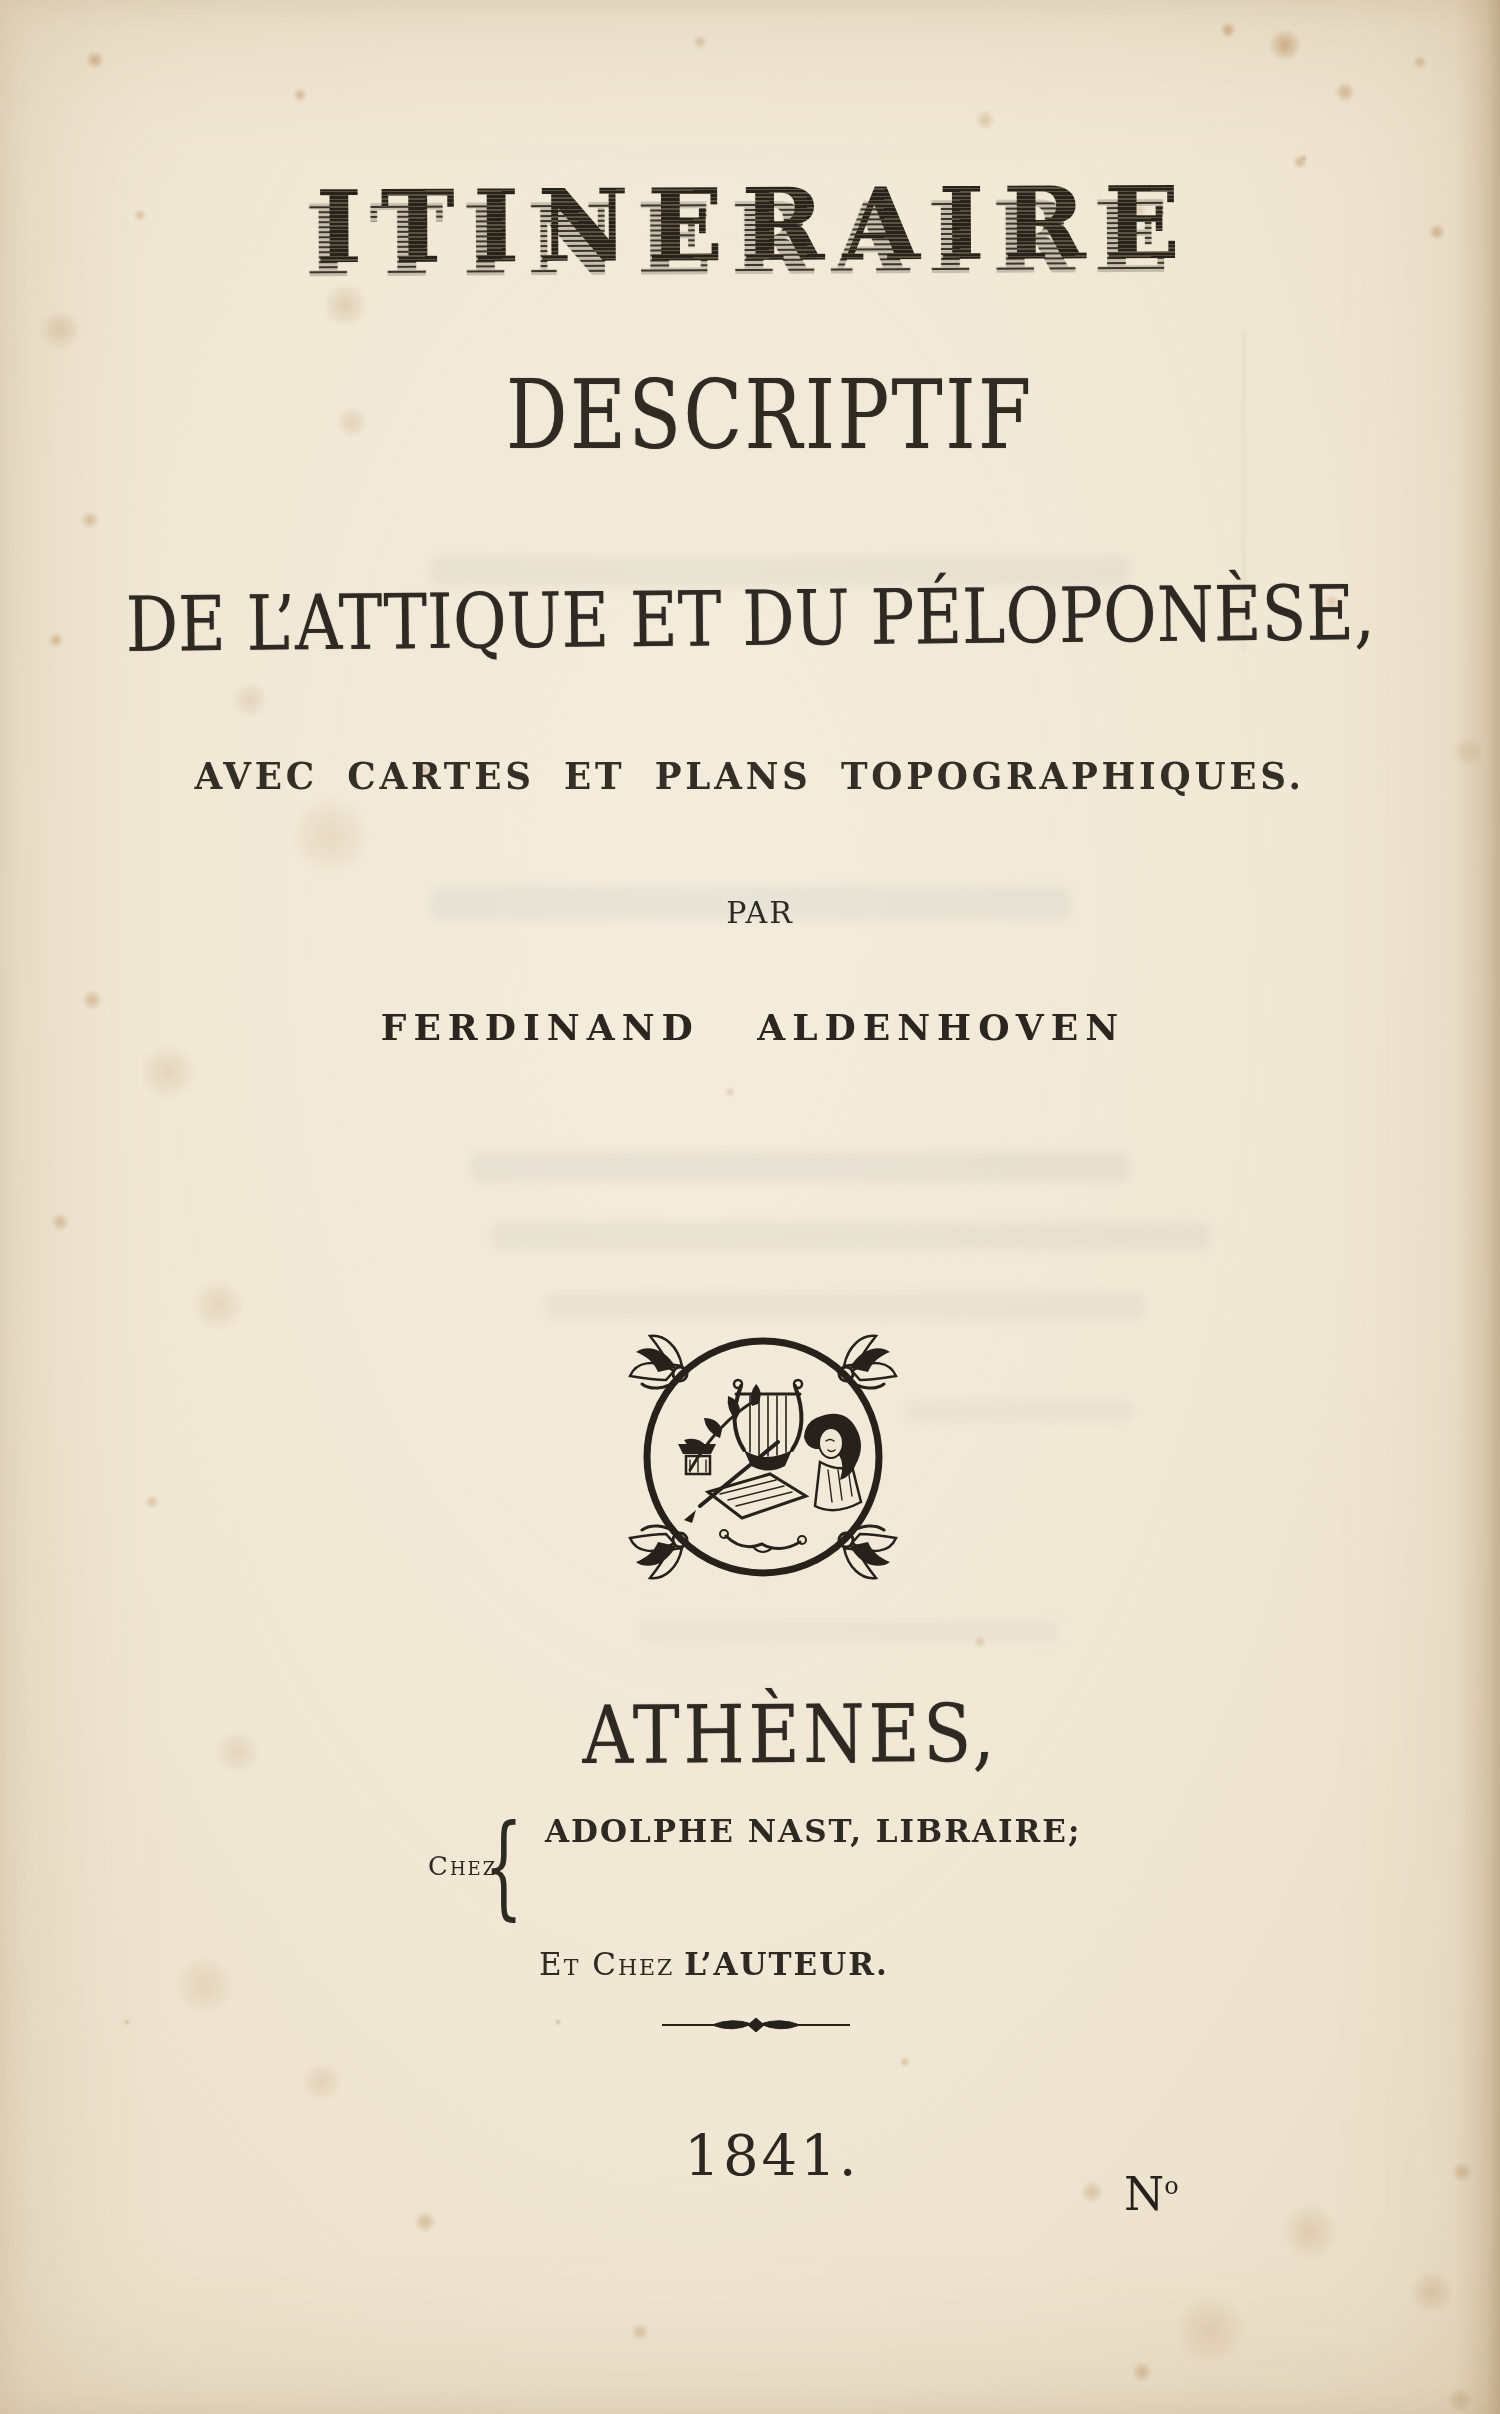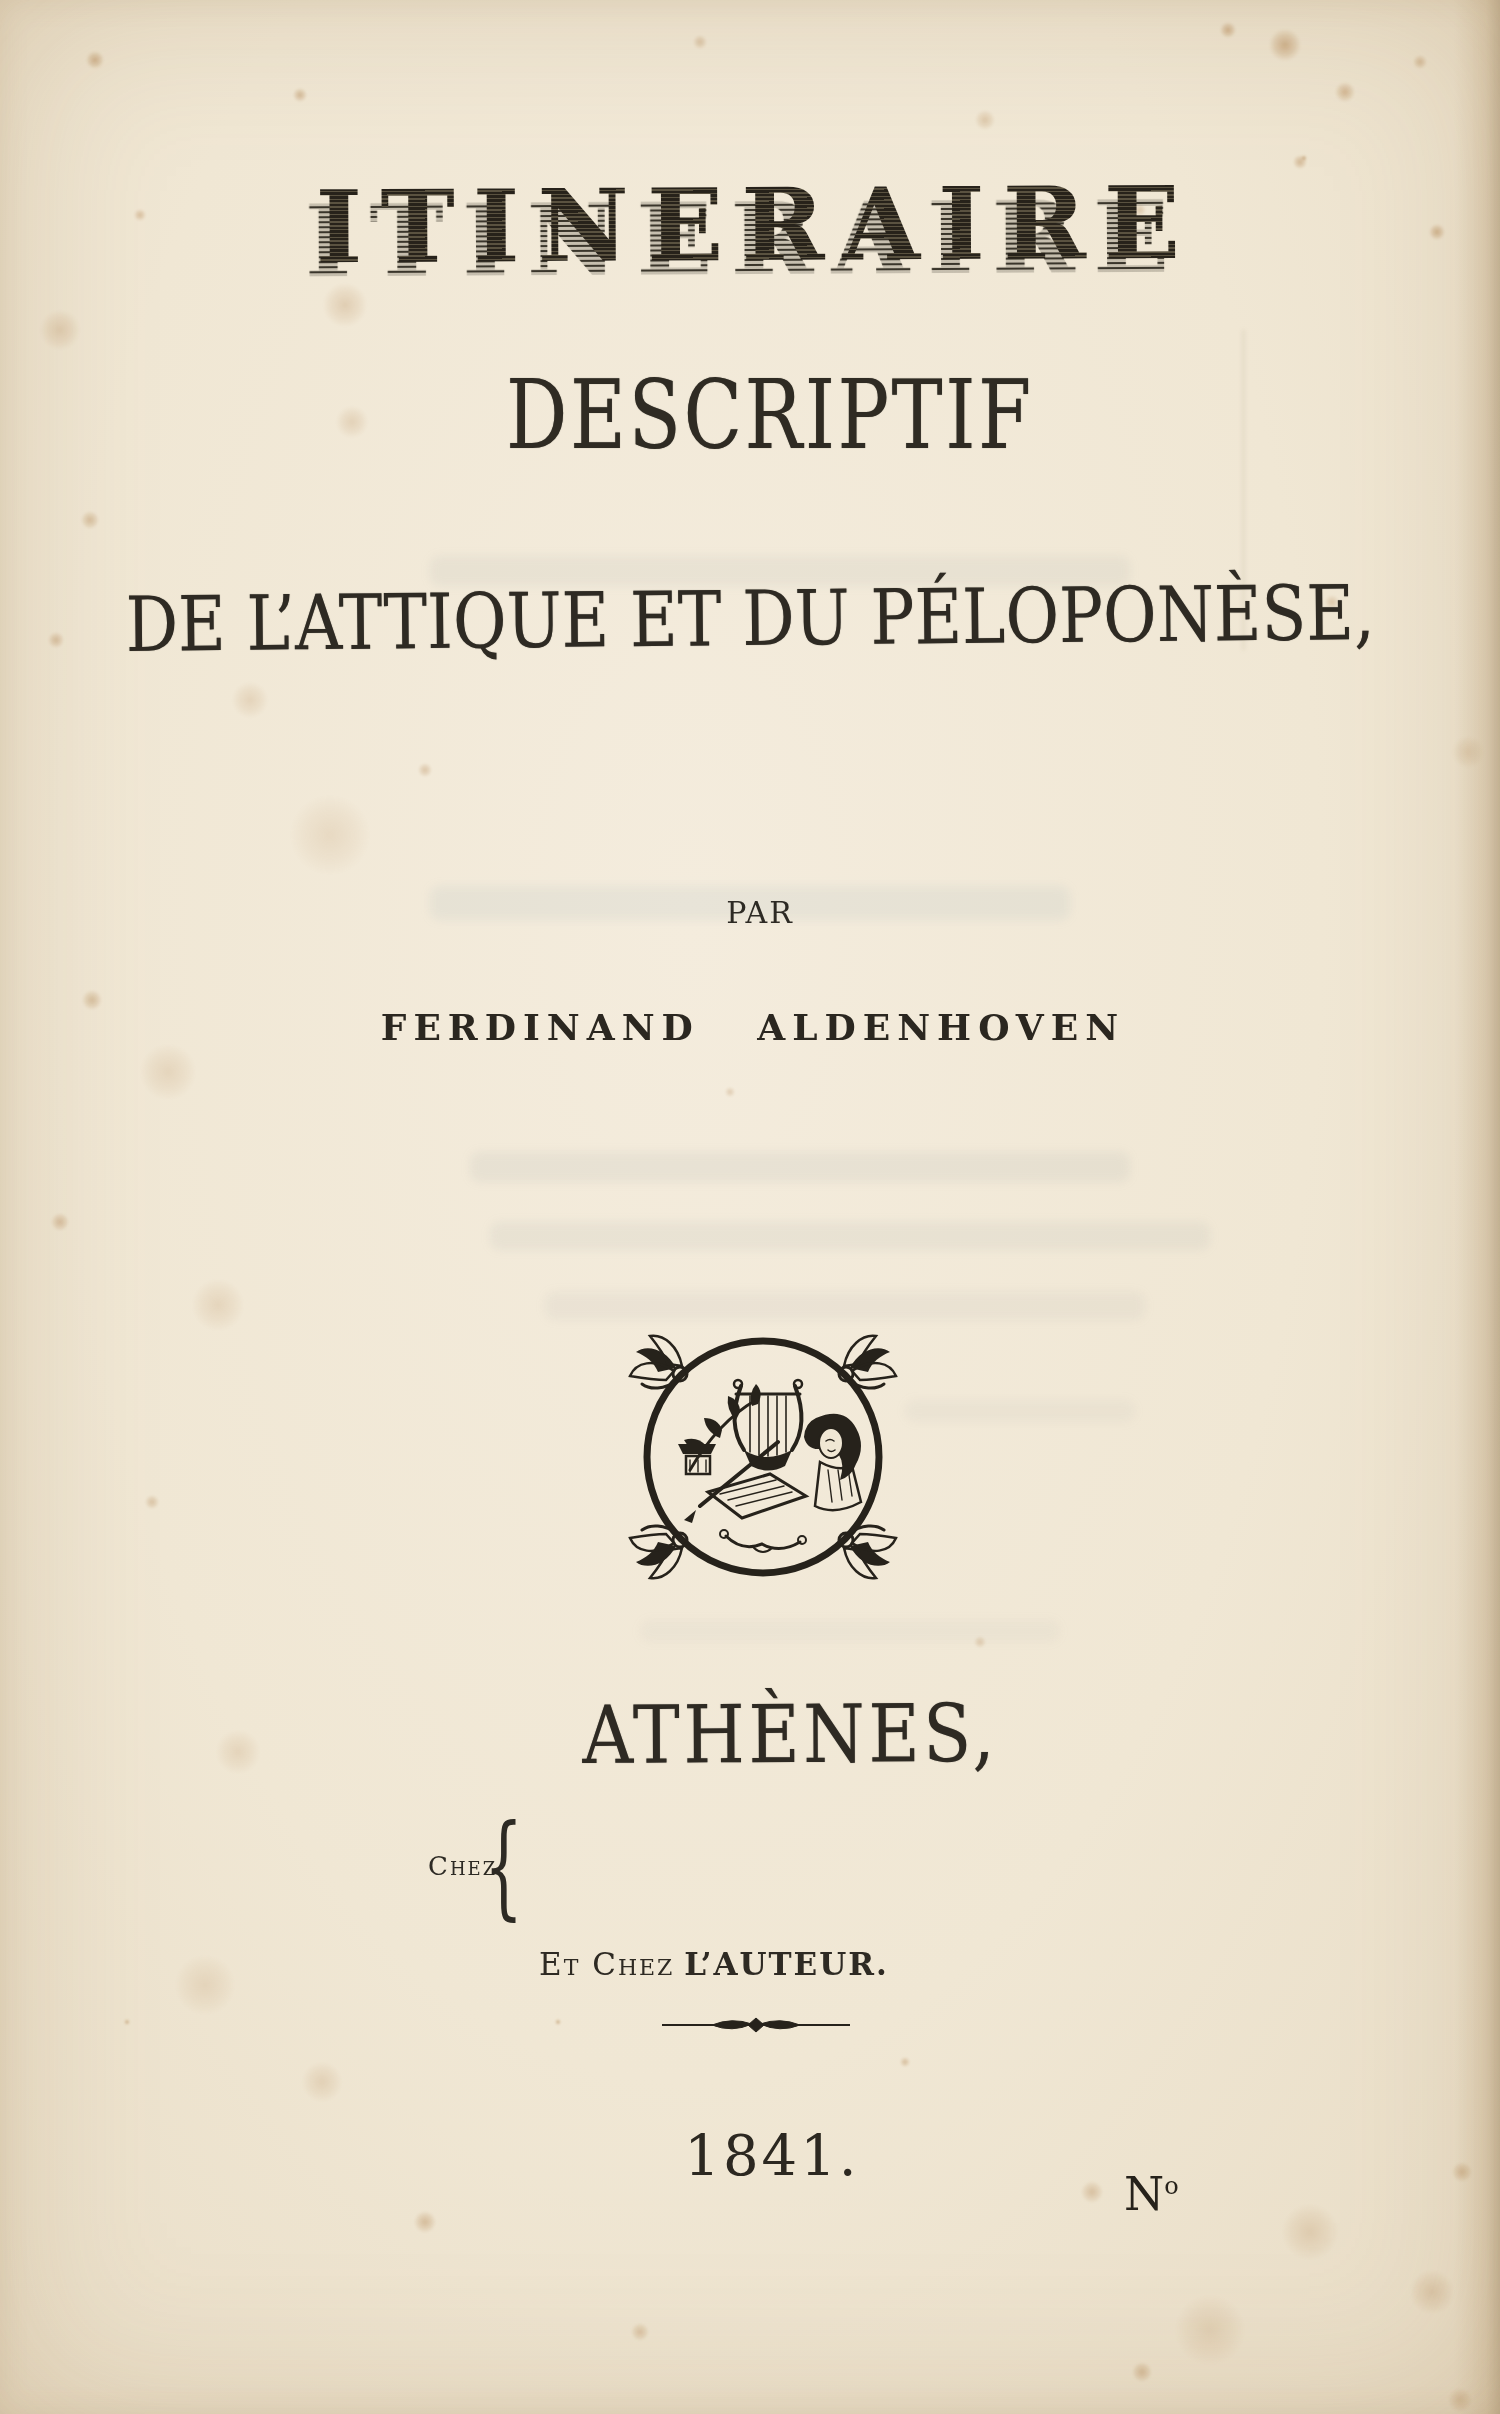--- a/index.html
+++ b/index.html
@@ -153,20 +153,21 @@
 
   <div class="title-wrap">
     <div class="title-layer title-shadow">ITINERAIRE</div>
     <div class="title-layer title-face">ITINERAIRE</div>
   </div>
 
   <div class="line descriptif"><span class="sq">DESCRIPTIF</span></div>
 
   <div class="line attique"><span class="sq">DE L’ATTIQUE ET DU PÉLOPONÈSE,</span></div>
 
+  <div class="line avec"><span class="sq">AVEC CARTES ET PLANS TOPOGRAPHIQUES.</span></div>
 
   <div class="line par">PAR</div>
 
   <div class="line author">FERDINAND ALDENHOVEN</div>
 
   <div class="vignette">
     <svg viewBox="0 0 270 270" xmlns="http://www.w3.org/2000/svg" stroke="#26221b" fill="none" stroke-linecap="round">
       <defs>
         <g id="fleuron">
           <circle cx="0" cy="0" r="7" stroke-width="3"></circle>
@@ -227,20 +228,21 @@
       <circle cx="96" cy="212" r="4" stroke-width="2"></circle>
       <circle cx="174" cy="218" r="4" stroke-width="2"></circle>
       <path d="M126,226 q 9,8 18,0" stroke-width="2"></path>
     </svg>
   </div>
 
   <div class="line athenes"><span class="sq">ATHÈNES,</span></div>
 
   <div class="chez-label">Chez</div>
   <div class="brace">{</div>
+  <div class="pub1">ADOLPHE NAST, LIBRAIRE;</div>
   <div class="pub3">
     <span class="sc">Et Chez</span>
     <span class="big">L’AUTEUR.</span>
   </div>
 
   <div style="position:absolute;left:660px;top:2012px;width:192px;height:26px;">
     <svg viewBox="0 0 192 26" xmlns="http://www.w3.org/2000/svg" fill="#26221b" stroke="#26221b">
       <line x1="2" y1="13" x2="190" y2="13" stroke-width="2"></line>
       <path d="M52,13 Q 72,5 92,12 Q 72,21 52,13 Z" stroke-width="1"></path>
       <path d="M100,12 Q 120,5 140,13 Q 120,21 100,12 Z" stroke-width="1"></path>

